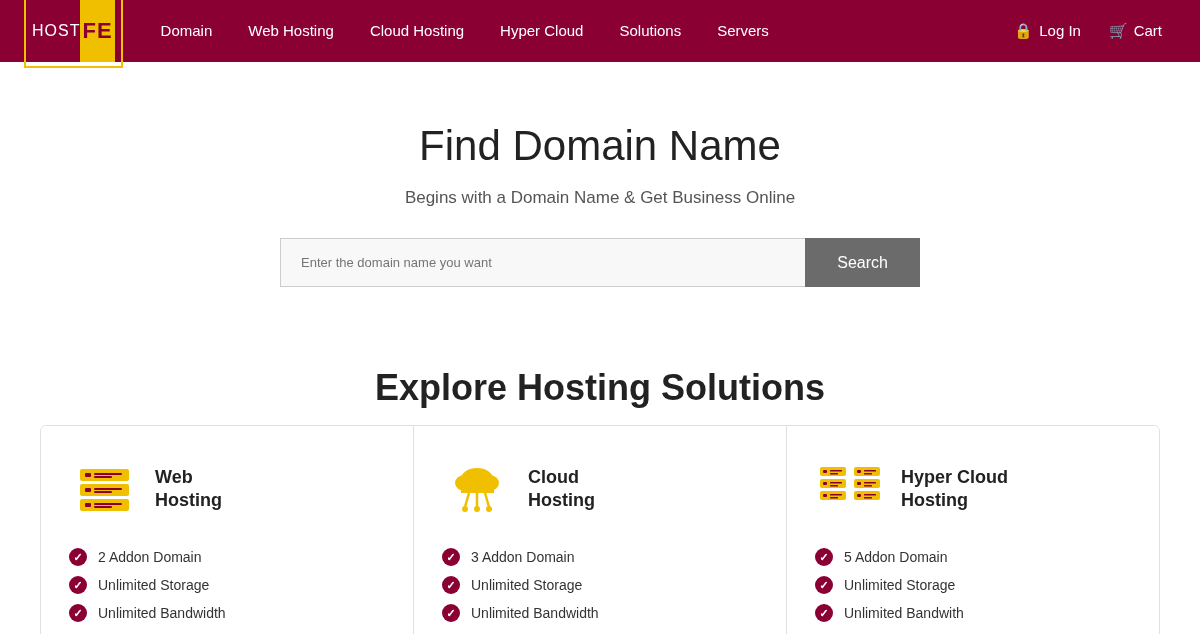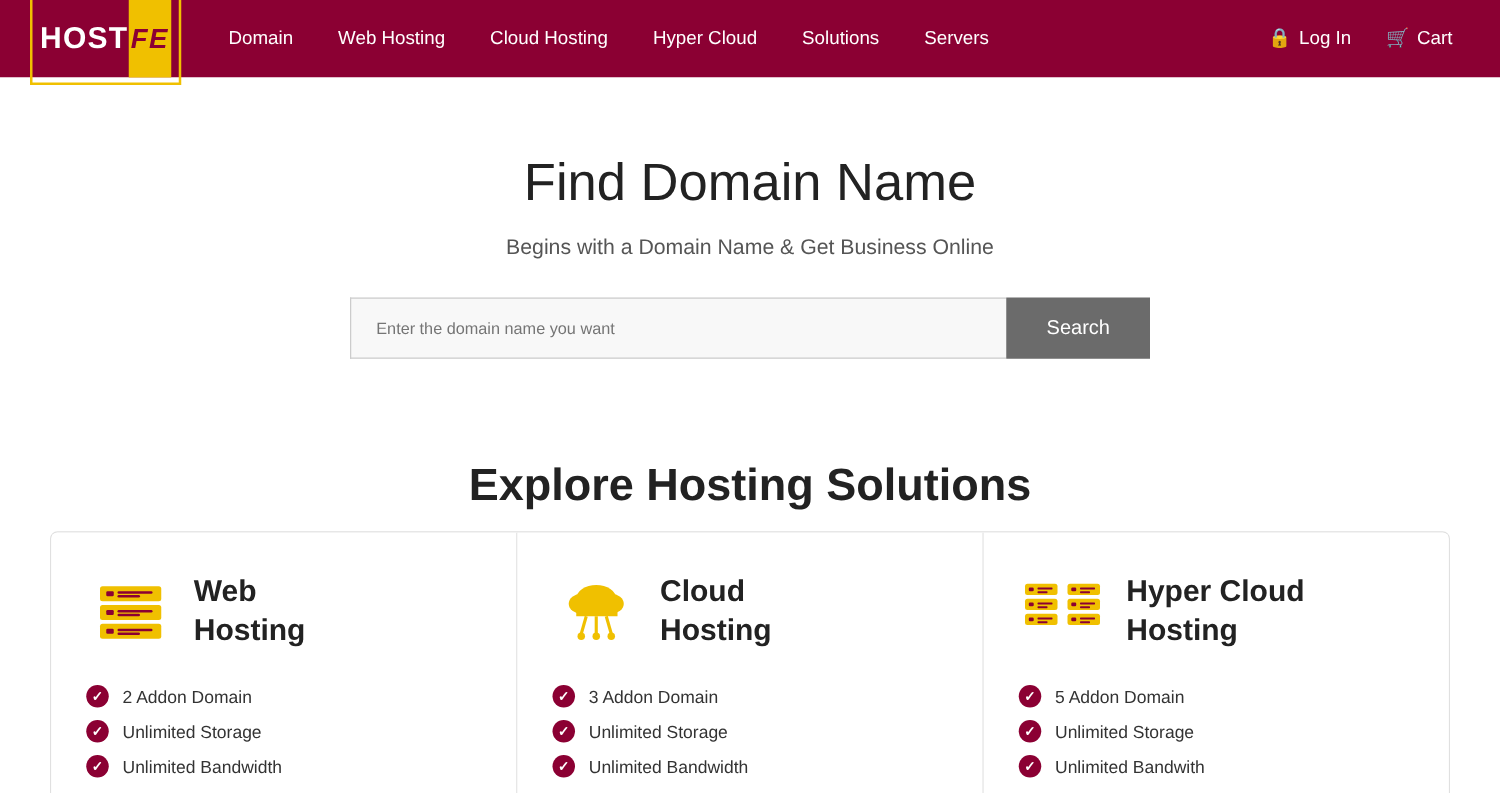--- a/index.html
+++ b/index.html
@@ -17,32 +17,31 @@
     .logo {
       display: flex;
       align-items: center;
       border: 2px solid #f0c000;
       padding: 4px 6px;
       margin-right: 16px;
       text-decoration: none;
     }
     .logo-host {
       color: #fff;
-      font-size: 24px;
-      font-weight: bold;
+      font-size: 16px;
+      font-weight: normal;
       letter-spacing: 1px;
     }
     .logo-fe {
       background: #f0c000;
       color: #8b0033;
       font-size: 22px;
       font-weight: bold;
       padding: 0 2px;
       letter-spacing: 1px;
-      font-style: italic;
     }
     nav a {
       color: #fff;
       text-decoration: none;
       font-size: 15px;
       padding: 0 14px;
       line-height: 62px;
     }
     .nav-right {
       margin-left: auto;
@@ -138,21 +137,21 @@
       margin-bottom: 24px;
     }
     .card-icon {
       width: 70px;
       height: 70px;
       display: flex;
       align-items: center;
       justify-content: center;
     }
     .card-title {
-      font-size: 24px;
+      font-size: 18px;
       font-weight: 700;
       line-height: 1.3;
       color: #222;
     }
 
     .card-features {
       list-style: none;
     }
     .card-features li {
       display: flex;

